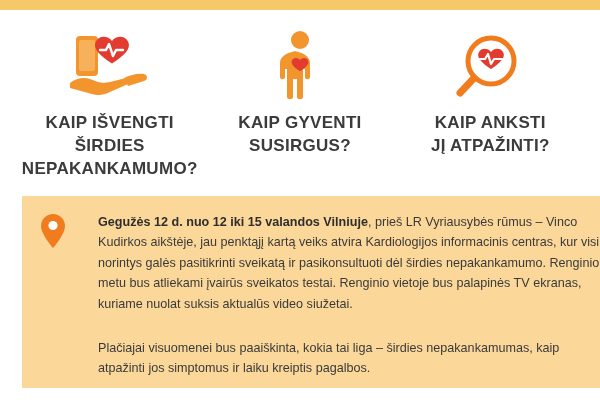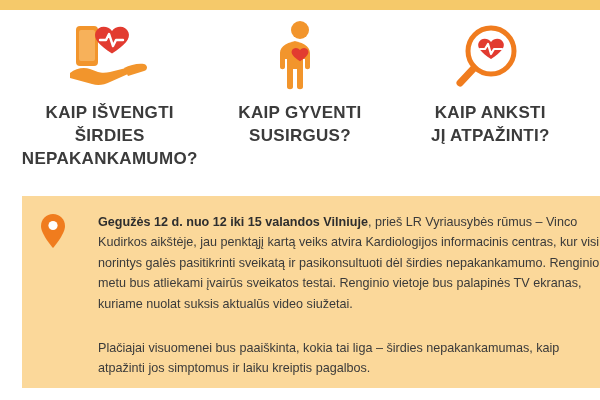--- a/index.html
+++ b/index.html
@@ -32,21 +32,21 @@
   .features {
     position: absolute;
     left: 0;
     top: 10px;
     width: 600px;
     height: 185px;
     display: flex;
     align-items: flex-start;
     justify-content: space-between;
     box-sizing: border-box;
-    padding: 8px 16px 0 16px;
+    padding: 18px 16px 0 16px;
   }
   .feature {
     width: 33%;
     display: flex;
     flex-direction: column;
     align-items: center;
   }
   .feature .icon-wrap {
     height: 78px;
     display: flex;

